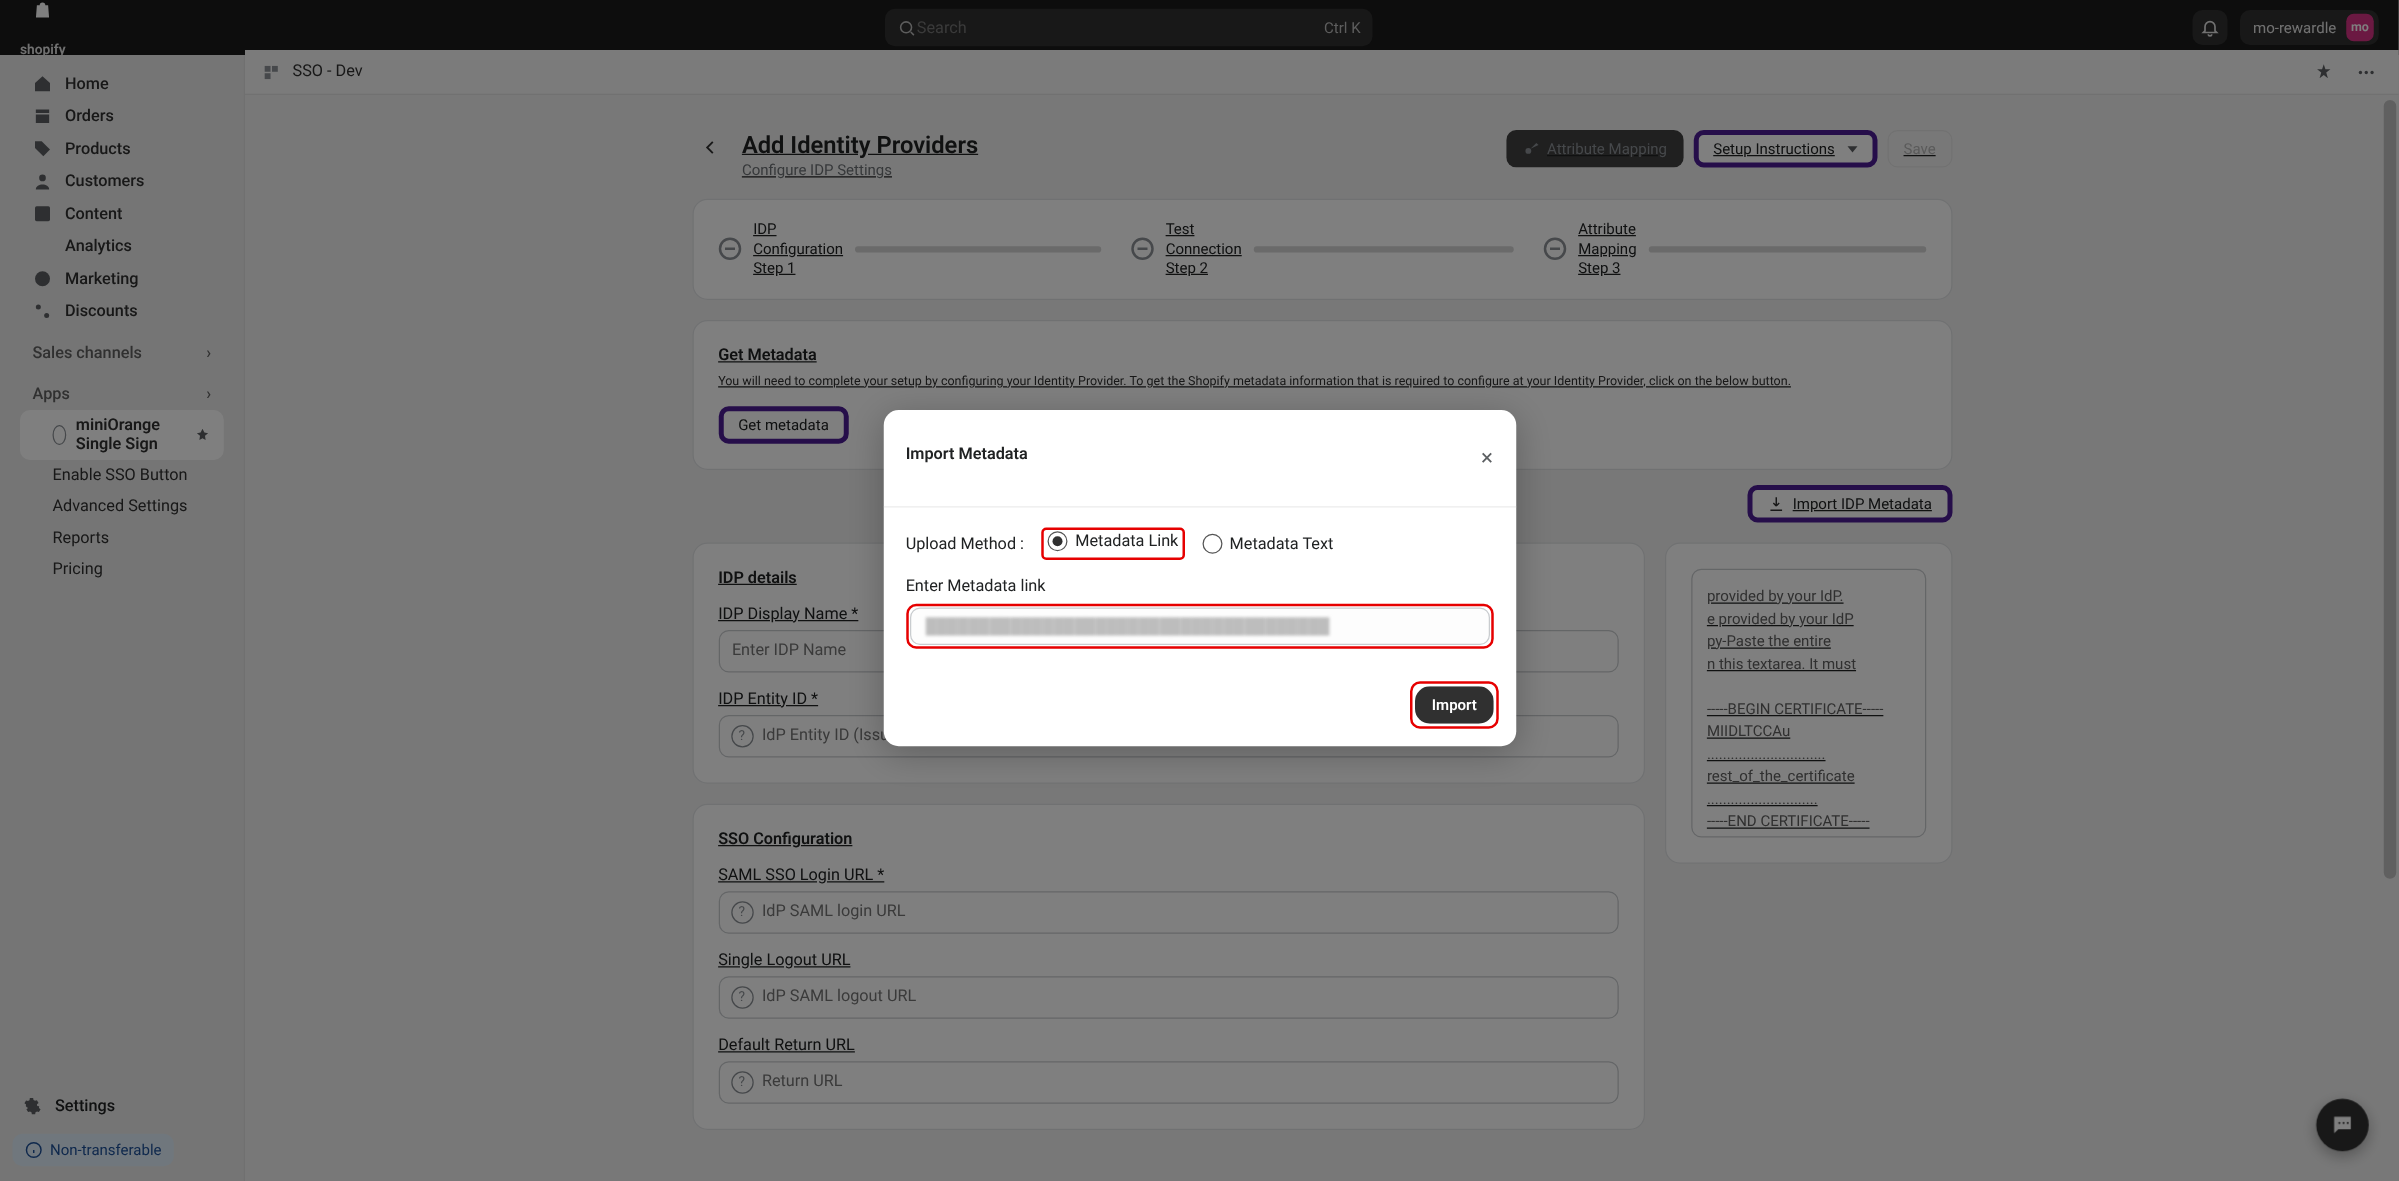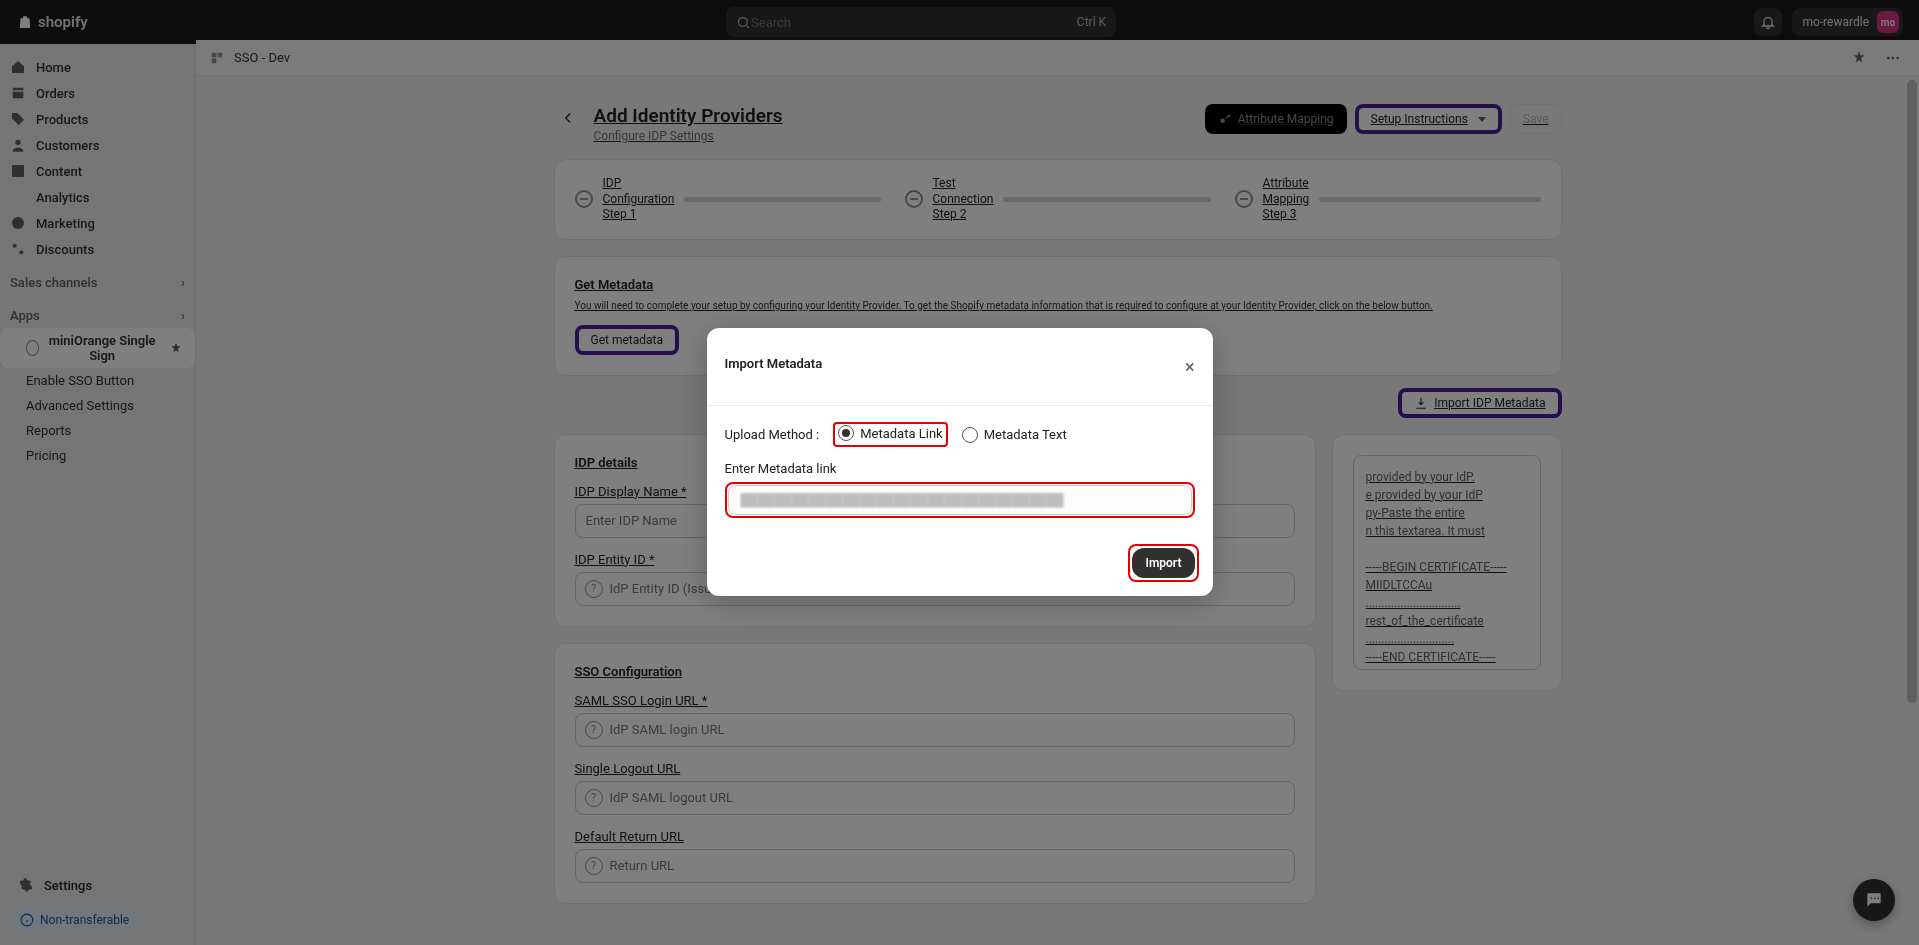--- a/index.html
+++ b/index.html
@@ -1,32 +1,32 @@
 <!DOCTYPE html>
 <html><head>
 <meta charset="utf-8">
 <style>
   * { box-sizing: border-box; margin: 0; padding: 0; font-family: -apple-system, BlinkMacSystemFont, "Segoe UI", Roboto, sans-serif; }
   body { background: #f1f1f1; color: #202223; font-size: 13px; overflow: hidden; }
 
   
   .topbar { height: 44px; background: #1a1a1a; display: flex; align-items: center; padding: 0 16px; color: #e3e3e3; }
-  .logo { display: flex; align-items: center; gap: 4px; font-weight: 600; font-size: 15px; }
+  .logo { display: flex; align-items: center; gap: 16px; font-weight: 600; font-size: 11px; flex-direction: column; }
   .logo svg { width: 18px; height: 18px; fill: #fff; }
   .search { margin: 0 auto; width: 390px; height: 30px; background: #303030; border-radius: 8px; display: flex; align-items: center; padding: 0 10px; color: #bbb; }
   .search input { flex: 1; background: transparent; border: none; color: #bbb; font-size: 13px; outline: none; }
   .search-kbd { font-size: 12px; color: #bbb; }
   .top-right { display: flex; align-items: center; gap: 10px; }
   .bell { width: 28px; height: 28px; background: #303030; border-radius: 8px; display: flex; align-items: center; justify-content: center; }
   .userpill { height: 28px; background: #303030; border-radius: 8px; display: flex; align-items: center; padding: 0 4px 0 10px; gap: 8px; font-size: 12px; }
   .avatar { width: 22px; height: 22px; background: #d63384; border-radius: 6px; display: flex; align-items: center; justify-content: center; color: #fff; font-size: 10px; font-weight: 600; }
 
   
   .sidebar { position: fixed; top: 44px; left: 0; bottom: 0; width: 196px; background: #ebebeb; border-right: 1px solid #e1e1e1; display: flex; flex-direction: column; font-size: 13px; }
-  .nav { padding: 10px 0; text-align: center; }
+  .nav { padding: 10px 16px; }
   .nav-item, .nav-group { display: flex; align-items: center; gap: 10px; padding: 5px 10px; border-radius: 8px; cursor: pointer; color: #303030; font-weight: 500; }
   .nav-item svg, .nav-group svg { width: 16px; height: 16px; fill: #5c5f62; }
   .nav-group { justify-content: space-between; color: #616161; font-weight: 500; margin-top: 8px; }
   .nav-sub { display: flex; align-items: center; gap: 10px; padding: 5px 10px 5px 26px; border-radius: 8px; cursor: pointer; color: #303030; }
   .nav-sub.selected { background: #fff; font-weight: 600; }
   .pin { width: 22px; height: 22px; display: flex; align-items: center; justify-content: center; border-radius: 6px; }
   .sidebar-bottom { margin-top: auto; padding: 6px; }
   .badge-pill { display: inline-flex; align-items: center; gap: 6px; background: #e0effb; color: #1f5199; border-radius: 8px; padding: 6px 10px; font-size: 12px; margin: 6px 4px; }
   .settings-row { display: flex; align-items: center; gap: 10px; padding: 8px 12px; font-weight: 500; cursor: pointer; }
 
@@ -40,21 +40,21 @@
   .main { position: fixed; top: 80px; left: 196px; right: 0; bottom: 0; overflow: auto; background: #f1f1f1; }
   .wide-container { max-width: 1040px; margin: 0 auto; padding: 0 16px; text-decoration: underline; }
   .titlebar { display: flex; align-items: flex-start; gap: 12px; }
   .back { width: 28px; height: 28px; border-radius: 8px; display: flex; align-items: center; justify-content: center; cursor: pointer; }
   .title h1 { font-size: 19px; font-weight: 600; }
   .title p { font-size: 12px; color: #6d7175; margin-top: 2px; }
   .title-actions { margin-left: auto; display: flex; gap: 8px; align-items: center; }
   .btn { display: inline-flex; align-items: center; gap: 6px; height: 30px; padding: 0 12px; border-radius: 8px; font-size: 12px; cursor: pointer; border: 1px solid transparent; background: #fff; }
   .btn svg { width: 14px; height: 14px; }
   .btn.ghost { background: #fff; border: 4px solid #4c1d95; }
-  .btn.muted { background: #000000; color: #8c9196; }
+  .btn.muted { background: #404040; color: #8c9196; }
   .btn.disabled { background: #f1f1f1; color: #b5b5b5; cursor: default; border: 1px solid #e3e3e3; }
   .btn.dark { background: #303030; color: #fff; border-radius: 12px; font-weight: 600; }
 
   .stepper { background: #fff; border: 1px solid #e1e3e5; border-radius: 12px; margin-top: 16px; padding: 16px 20px; display: flex; gap: 24px; }
   .step { flex: 1; display: flex; align-items: center; gap: 10px; }
   .step .circ { width: 18px; height: 18px; border: 2px solid #8c9196; border-radius: 50%; flex-shrink: 0; position: relative; }
   .step .circ::after { content: ""; position: absolute; left: 3px; right: 3px; top: 6px; height: 2px; background: #8c9196; }
   .step .labels { font-size: 12px; line-height: 1.3; flex-shrink: 0; }
   .step .bar { flex: 1; height: 5px; background: #d4d4d4; border-radius: 3px; }
 

